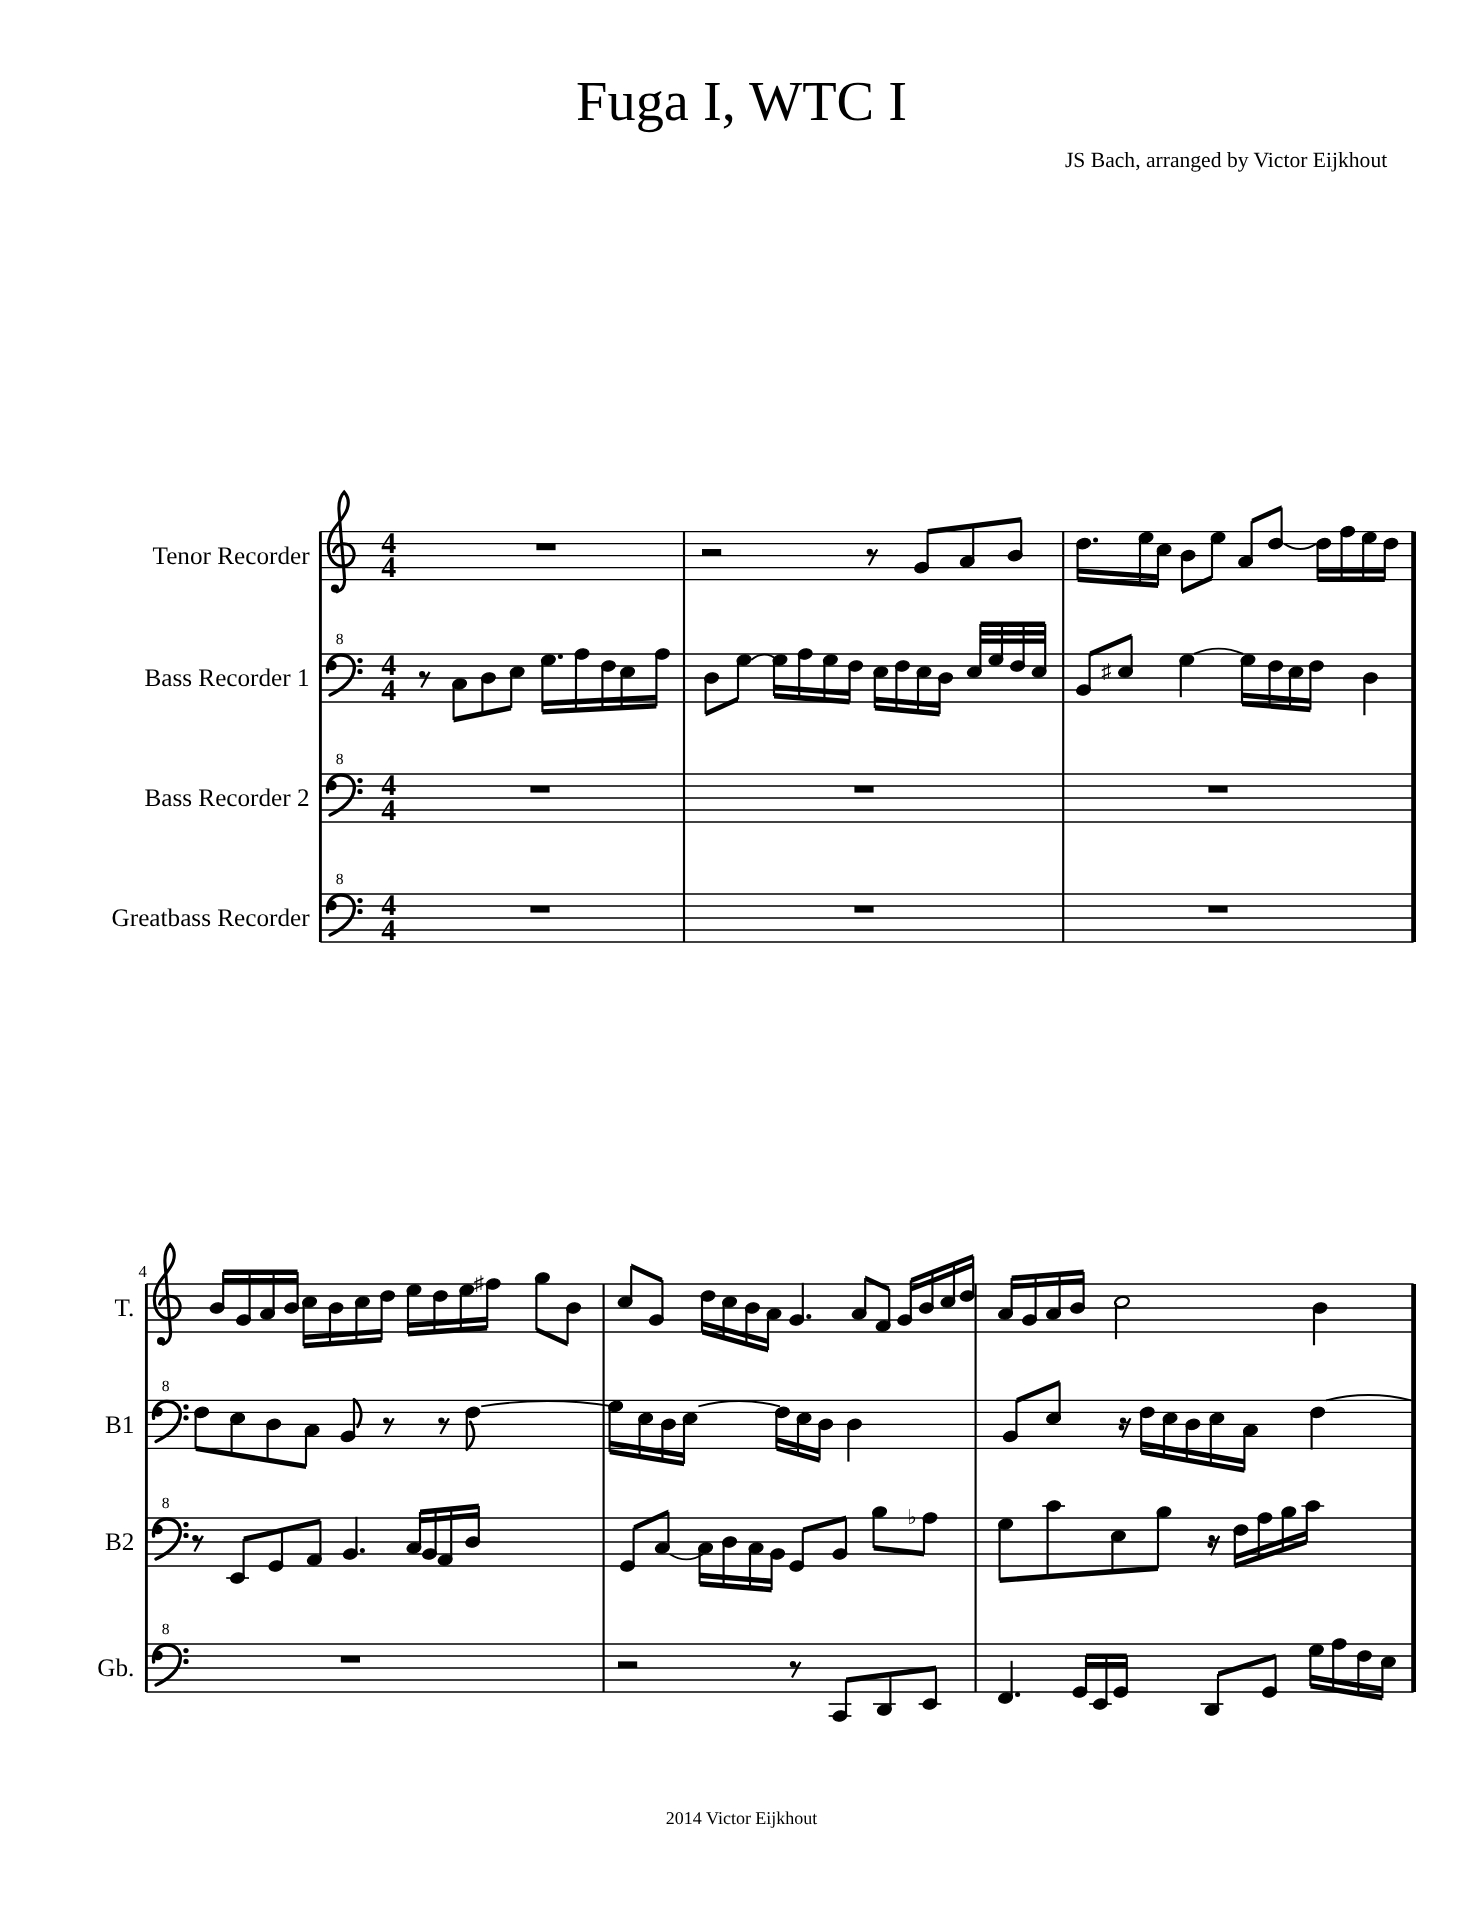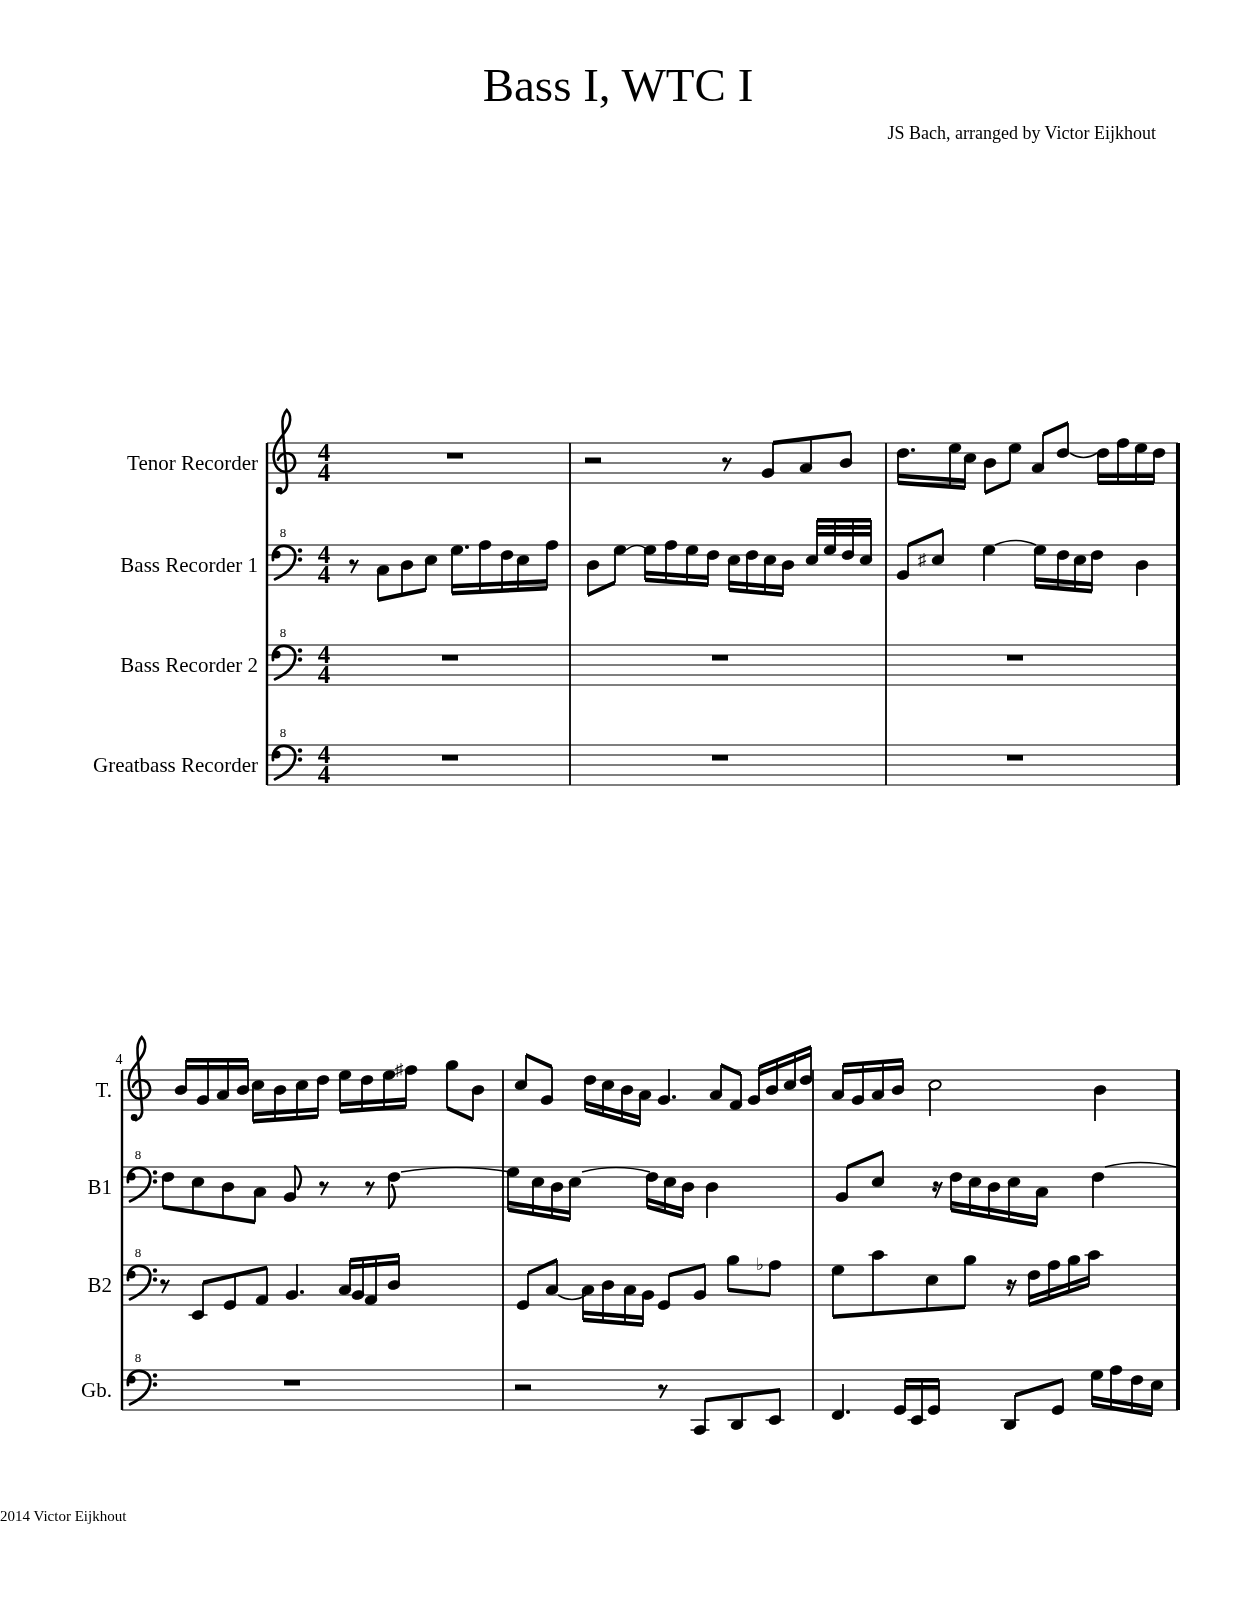--- a/index.html
+++ b/index.html
@@ -1,28 +1,28 @@
 <!DOCTYPE html>
 <html><head>
 <meta charset="utf-8">
 <style>
   html,body{margin:0;padding:0;background:#888;}
   .page{position:relative;width:1236px;height:1600px;margin:0 auto;background:#ffffff;
         font-family:"Liberation Serif",serif;color:#000;overflow:hidden;}
   .title{position:absolute;top:58px;left:0;width:100%;text-align:center;font-size:47px;}
   .subtitle{position:absolute;top:123px;right:80px;font-size:18px;}
-  .footer{position:absolute;top:1508px;left:0;width:100%;font-size:15px;}
+  .footer{position:absolute;top:1508px;left:0;width:100%;text-align:center;font-size:15px;}
   svg.score{position:absolute;left:0;top:0;}
   svg text{font-family:"Liberation Serif",serif;fill:#000;}
 </style>
 </head>
 <body>
 
 <div class="page">
-  <div class="title">Bass I, WTC I</div>
+  <div class="title">Fuga I, WTC I</div>
   <div class="subtitle">JS Bach, arranged by Victor Eijkhout</div>
   <svg class="score" id="score" width="1236" height="1600" viewBox="0 0 1236 1600">
       <g>
         <g>
           <line x1="267" x2="1178" y1="443" y2="443" stroke="#000" stroke-width="1.1"></line>
           <line x1="267" x2="1178" y1="453" y2="453" stroke="#000" stroke-width="1.1"></line>
           <line x1="267" x2="1178" y1="463" y2="463" stroke="#000" stroke-width="1.1"></line>
           <line x1="267" x2="1178" y1="473" y2="473" stroke="#000" stroke-width="1.1"></line>
           <line x1="267" x2="1178" y1="483" y2="483" stroke="#000" stroke-width="1.1"></line>
           <text x="258" y="470" font-size="21" text-anchor="end" font-weight="normal">Tenor Recorder</text>

